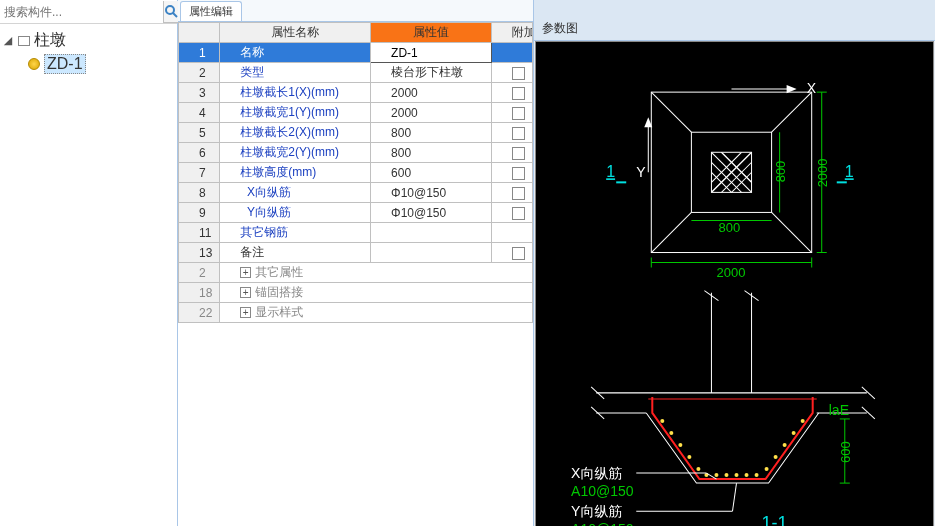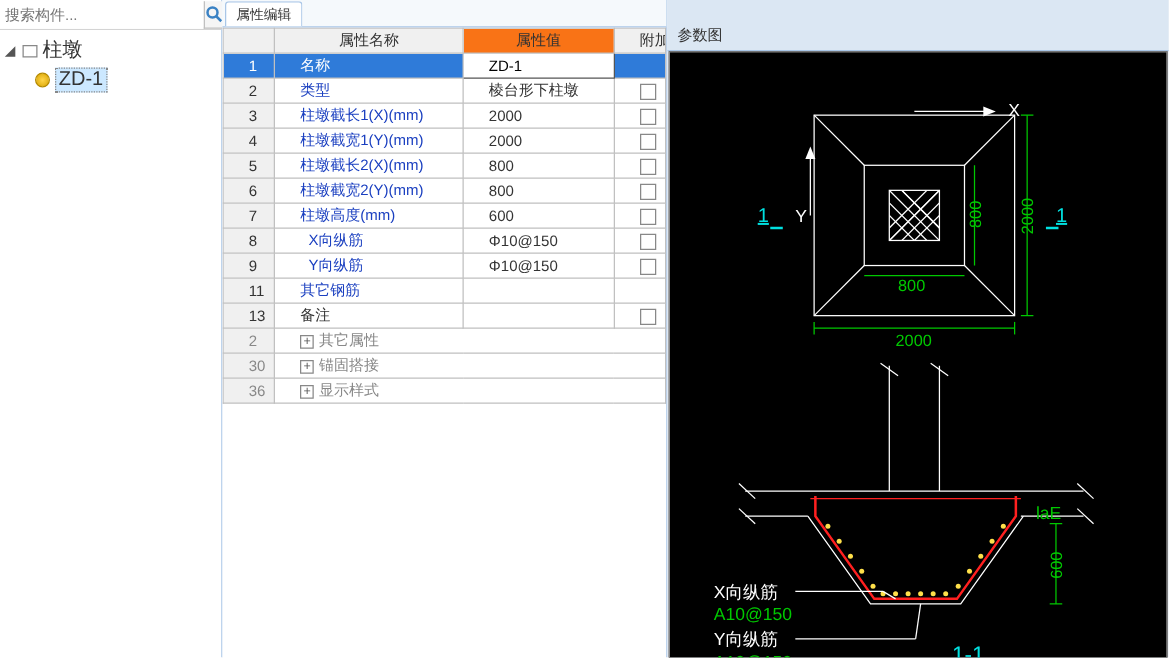--- a/index.html
+++ b/index.html
@@ -301,25 +301,25 @@
             <td class="col-row">13</td>
             <td class="col-name ">备注</td>
             <td class="col-val"></td>
             <td class="col-add"><span class="checkbox"></span></td>
           </tr>
           <tr class="group-row">
             <td class="col-row">2</td>
             <td class="col-name" colspan="3"><span class="expand-icon">+</span>其它属性</td>
           </tr>
           <tr class="group-row">
-            <td class="col-row">30</td>
+            <td class="col-row">18</td>
             <td class="col-name" colspan="3"><span class="expand-icon">+</span>锚固搭接</td>
           </tr>
           <tr class="group-row">
-            <td class="col-row">36</td>
+            <td class="col-row">22</td>
             <td class="col-name" colspan="3"><span class="expand-icon">+</span>显示样式</td>
           </tr>
         </tbody>
     </table>
   </div>
 </div>
 
 <div class="right">
   <div class="right-title">参数图</div>
   <div class="canvas">

